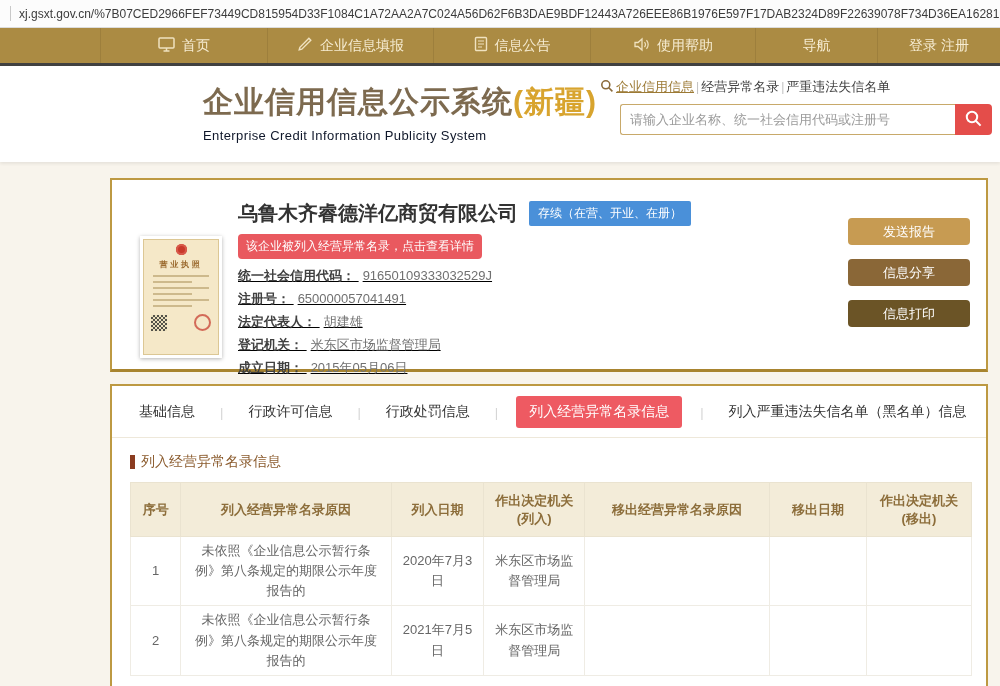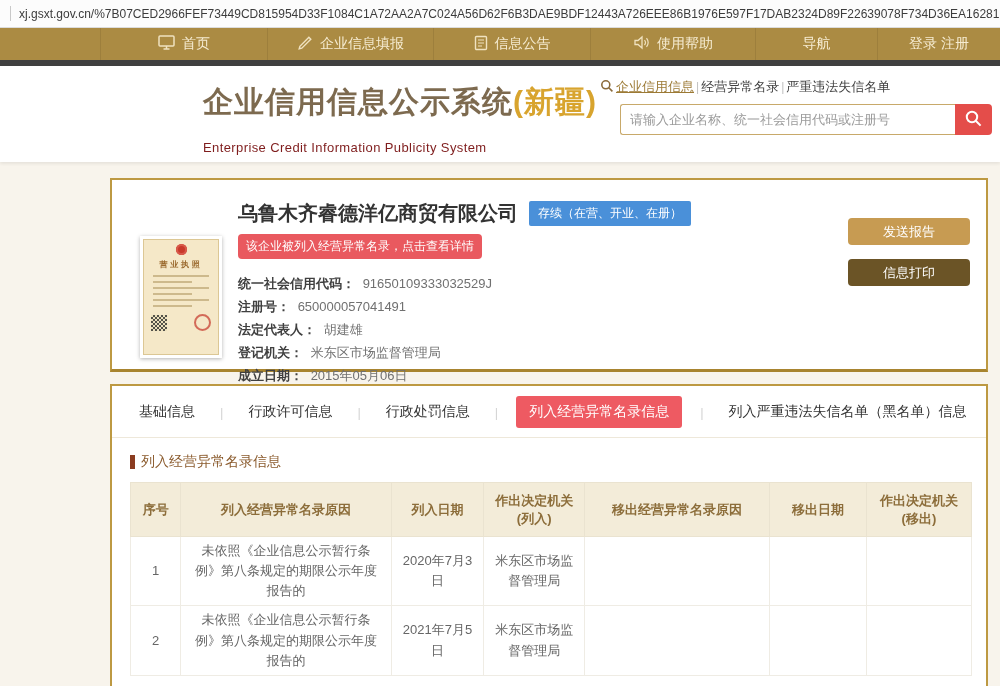--- a/index.html
+++ b/index.html
@@ -7,32 +7,32 @@
     font-family:"Liberation Sans", sans-serif; }
   .page { width:1000px; height:686px; position:relative; background:#fff; }
 
   
   .addr-bar { height:28px; background:#fcfcfc; border-bottom:1px solid #dcdcdc;
     display:flex; align-items:center; padding-left:10px; }
   .addr-div { width:1px; height:15px; background:#c9c9c9; margin-right:8px; }
   .addr-text { font-size:12px; color:#3c3c3c; white-space:nowrap; overflow:hidden; width:985px; }
 
   
-  .navbar { height:38px; background:#ab8b43; display:flex; border-bottom:6px solid #404040; }
+  .navbar { height:38px; background:#ab8b43; display:flex; border-bottom:3px solid #404040; }
   .nav-cell { height:100%; display:flex; align-items:center; justify-content:center;
     gap:7px; color:#f6ecd2; font-size:14px; border-left:1px solid #9d7f3c; cursor:pointer; }
   .nav-cell.empty { border-left:none; }
 
   
   .site-header { height:96px; background:#fff; position:relative;
     box-shadow:0 2px 3px rgba(0,0,0,0.07); }
   .logo { position:absolute; left:203px; top:16px; }
   .logo-title { font-size:30px; font-weight:bold; color:#7d6a4f; letter-spacing:1px; }
   .logo-title .region { color:#d8a42e; }
-  .logo-sub { font-size:13px; color:#7f1d1d; margin-top:17px; letter-spacing:0.4px; }
+  .logo-sub { font-size:13px; color:#0f172a; margin-top:5px; letter-spacing:0.4px; }
   .search-area { position:absolute; left:600px; top:12px; width:392px; }
   .search-cats { display:flex; align-items:center; gap:2px; font-size:13px; }
   .cat-link { color:#3f3f3f; text-decoration:none; cursor:pointer; }
   .cat-link.primary { color:#9c7a35; text-decoration:underline; }
   .cat-sep { color:#c0c0c0; font-size:12px; }
   .search-row { display:flex; margin-top:8px; width:100%;padding-left:20px; }
   .search-input { flex:1; height:31px; border:1px solid #c8a96a; border-right:none;
     border-radius:3px 0 0 3px; padding:0 9px; font-size:13px; color:#333; outline:none;
     font-family:"Liberation Sans", sans-serif; }
   .search-input::placeholder { color:#9a9a9a; }
@@ -59,21 +59,21 @@
   .lic-qr { width:16px; height:16px;
     background:repeating-conic-gradient(#53524a 0% 25%, #ece0bc 0% 50%); background-size:4px 4px; }
   .lic-seal { width:17px; height:17px; border-radius:50%; border:2px solid rgba(197,54,41,0.7); }
 
   .company-info { flex:1; margin-left:16px; padding-top:6px; }
   .name-row { display:flex; align-items:center; gap:11px; }
   .company-name { font-size:20px; font-weight:bold; color:#333; }
   .status-badge { background:#4a90d9; color:#fff; font-size:12px; padding:4px 9px; border-radius:2px; }
   .warn-badge { display:inline-block; background:#e9595f; color:#fff; font-size:12px;
     padding:4px 8px; border-radius:4px; margin-top:7px; cursor:pointer; }
-  .fields { margin-top:16px; }
+  .fields { margin-top:8px;text-decoration:underline; }
   .field { font-size:13px; margin-top:5px; }
   .field .lbl { font-weight:bold; color:#404040; }
   .field .val { color:#707070; margin-left:4px; }
 
   .actions { width:122px; display:flex; flex-direction:column; gap:14px; margin-top:24px; flex-shrink:0; }
   .action-btn { height:27px; border:none; border-radius:4px; color:#fff; font-size:13px; cursor:pointer;
     font-family:"Liberation Sans", sans-serif; }
   .action-btn.b0 { background:#c79b52; }
   .action-btn.b1 { background:#8a6737; }
   .action-btn.b2 { background:#6b5426; }
@@ -229,20 +229,21 @@
           </div>
           <div class="field">
             <span class="lbl">成立日期：</span>
             <span class="val">2015年05月06日</span>
           </div>
         </div>
       </div>
 
       <div class="actions">
         <button class="action-btn b0">发送报告</button>
+        <button class="action-btn b1">信息分享</button>
         <button class="action-btn b2">信息打印</button>
       </div>
     </div>
 
     <div class="card detail-card">
       <div class="tabs">
         <span class="tab">基础信息</span>
         <span class="tab-sep">|</span>
         <span class="tab">行政许可信息</span>
         <span class="tab-sep">|</span>

